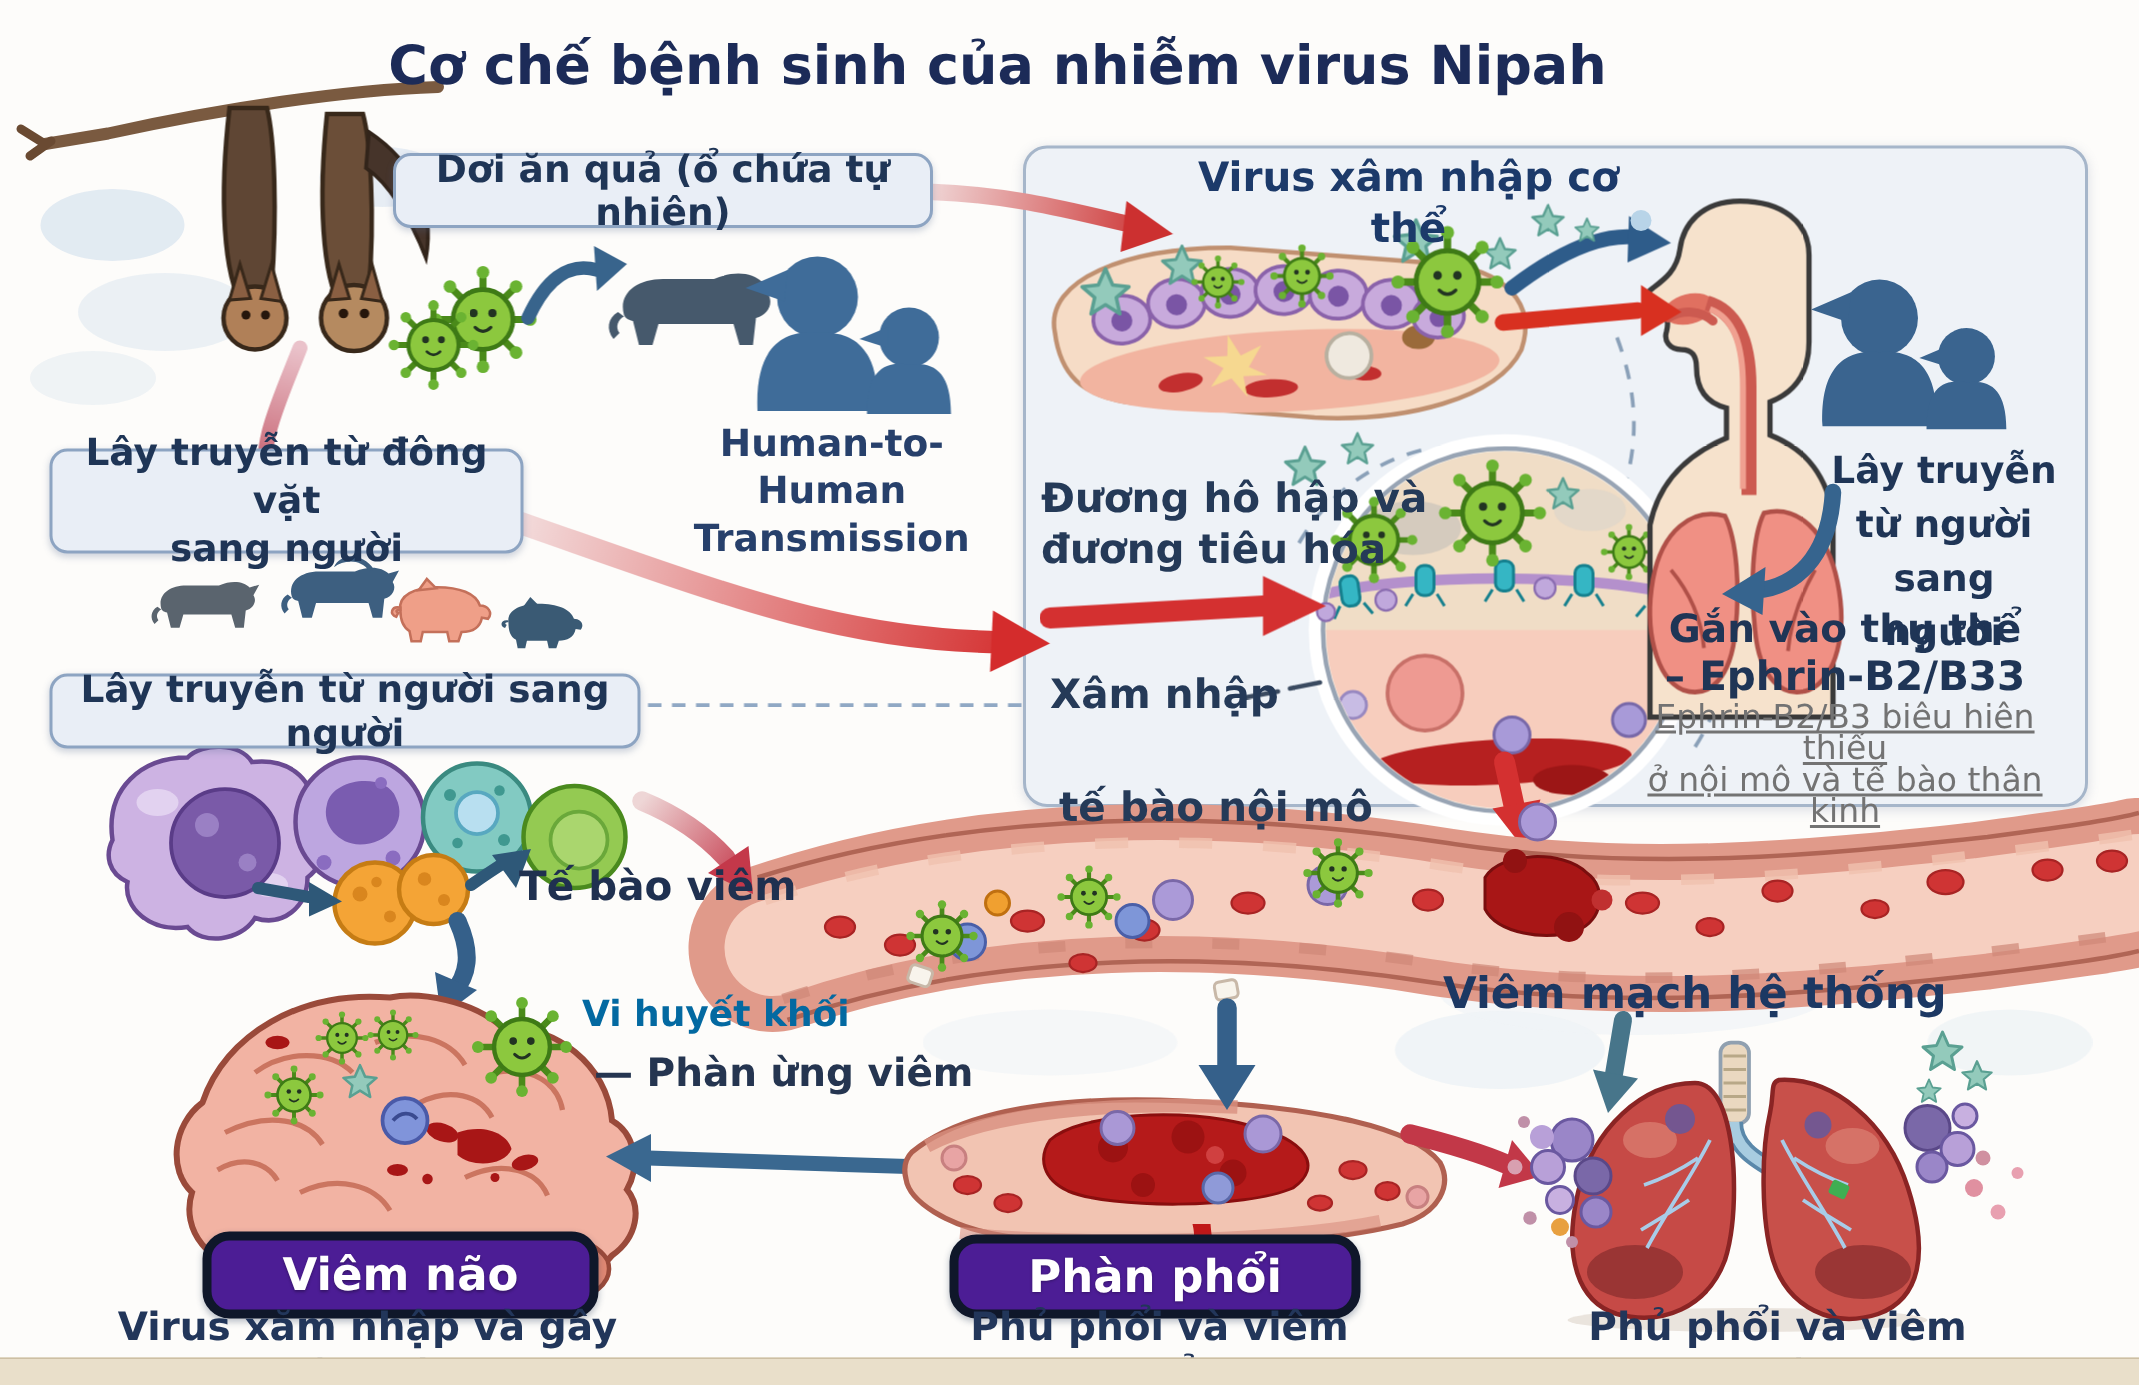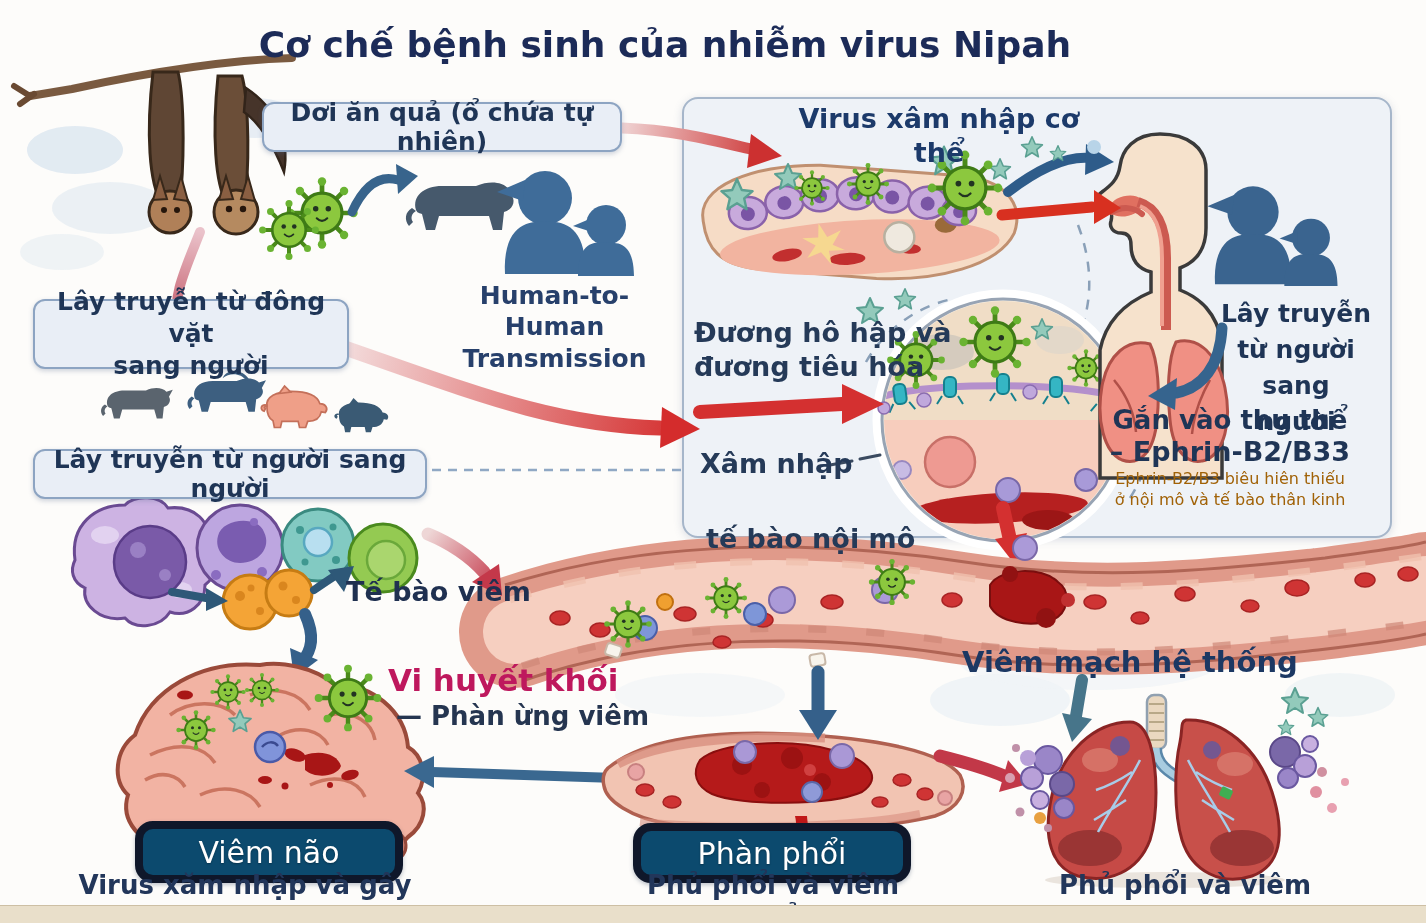--- a/index.html
+++ b/index.html
@@ -6,25 +6,25 @@
   #stage{position:relative;width:1426px;height:923px;overflow:hidden;
          background:#fdfcfa;font-family:"DejaVu Sans","Liberation Sans",sans-serif;}
   #illus{position:absolute;left:0;top:0;z-index:2;}
   .panel{position:absolute;z-index:1;background:#eef2f7;border:2.5px solid #a6b6ca;
          border-radius:16px;box-shadow:0 2px 8px rgba(90,110,150,.22);}
   .label-box{position:absolute;z-index:3;background:#e9eef6;border:2.5px solid #8da4c2;
          border-radius:12px;display:flex;flex-direction:column;align-items:center;justify-content:center;
          text-align:center;color:#1f3556;font-weight:600;box-shadow:0 2px 5px rgba(80,100,140,.28);}
   .t{position:absolute;z-index:3;color:#20365c;font-weight:600;line-height:1.25;}
   .tc{text-align:center;}
-  .badge{position:absolute;z-index:3;background:#0c4a6e;border:8px solid #0f172a;border-radius:18px;
-         color:#ffffff;font-weight:400;display:flex;align-items:center;justify-content:center;
+  .badge{position:absolute;z-index:3;background:#4c1d95;border:6px solid #0f172a;border-radius:18px;
+         color:#ffffff;font-weight:700;display:flex;align-items:center;justify-content:center;
          font-size:30px;text-shadow:0 1px 2px rgba(0,0,0,.3);box-shadow:0 2px 4px rgba(40,60,90,.3);}
   .title{position:absolute;z-index:3;color:#1c2b58;font-weight:700;font-size:36px;text-align:center;}
-  .note{font-weight:500;font-size:16px;color:#a16207;}
+  .note{font-weight:500;font-size:22px;color:#737373;text-decoration:underline;}
   .bottom-strip{position:absolute;z-index:4;left:0;top:905px;width:1426px;height:18px;
          background:#e9dfca;border-top:1.5px solid #cdbfa4;}
 </style>
 </head>
 <body>
 
 <div id="stage">
 
   <div class="panel" style="left:682px;top:97px;width:706px;height:437px;"></div>
 
@@ -562,21 +562,21 @@
     <div style="font-size:27px;">– Ephrin-B2/B33</div>
   </div>
   <div class="t tc note" style="left:1096px;top:468px;width:268px;line-height:21px;">
     <div>Ephrin-B2/B3 biêu hiên thiếu</div>
     <div>ở nội mô và tế bào thân kinh</div>
   </div>
 
 
   <div class="t" style="left:346px;top:575px;font-size:27px;color:#1f3050;">Tế bào viêm</div>
 
-  <div class="t" style="left:388px;top:661px;font-size:31px;color:#be185d;">Vi huyết khối</div>
+  <div class="t" style="left:388px;top:661px;font-size:24px;color:#0369a1;">Vi huyết khối</div>
 
   <div class="t" style="left:396px;top:700px;font-size:26px;color:#253550;">— Phàn ừng viêm</div>
 
   <div class="t" style="left:962px;top:644px;font-size:29px;font-weight:700;color:#1c3863;">Viêm mạch hệ thống</div>
 
   <div class="badge" style="left:135px;top:821px;width:252px;height:46px;">
     <span>Viêm não</span>
   </div>
   <div class="t tc" style="left:45px;top:869px;width:400px;font-size:26px;color:#22365a;">Virus xăm nhập và gây viêm nào</div>
 

